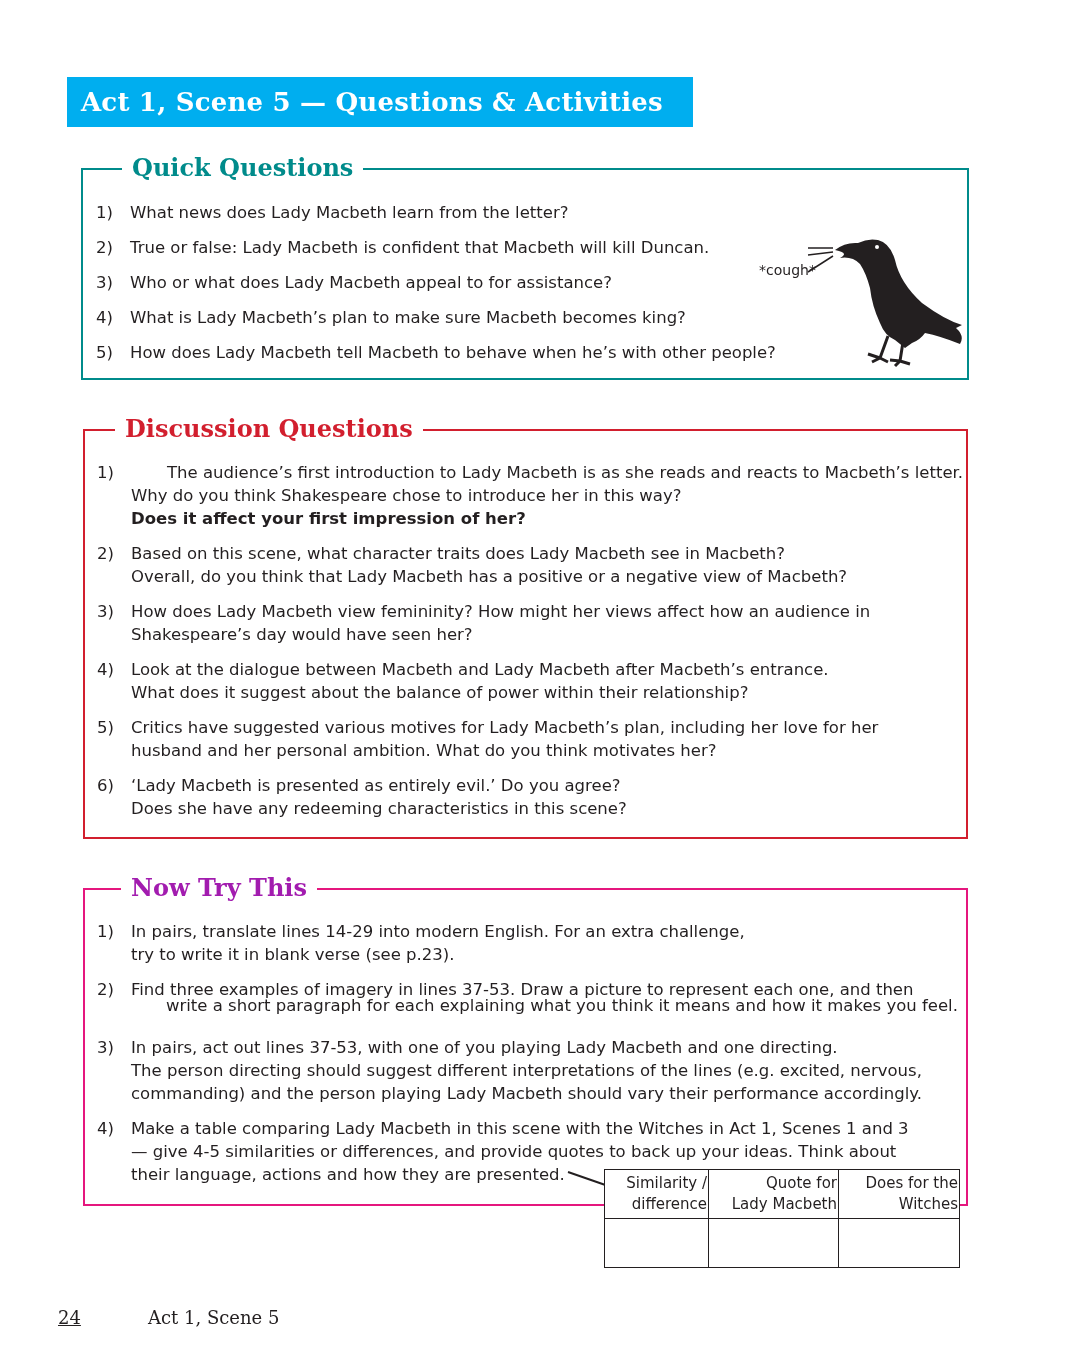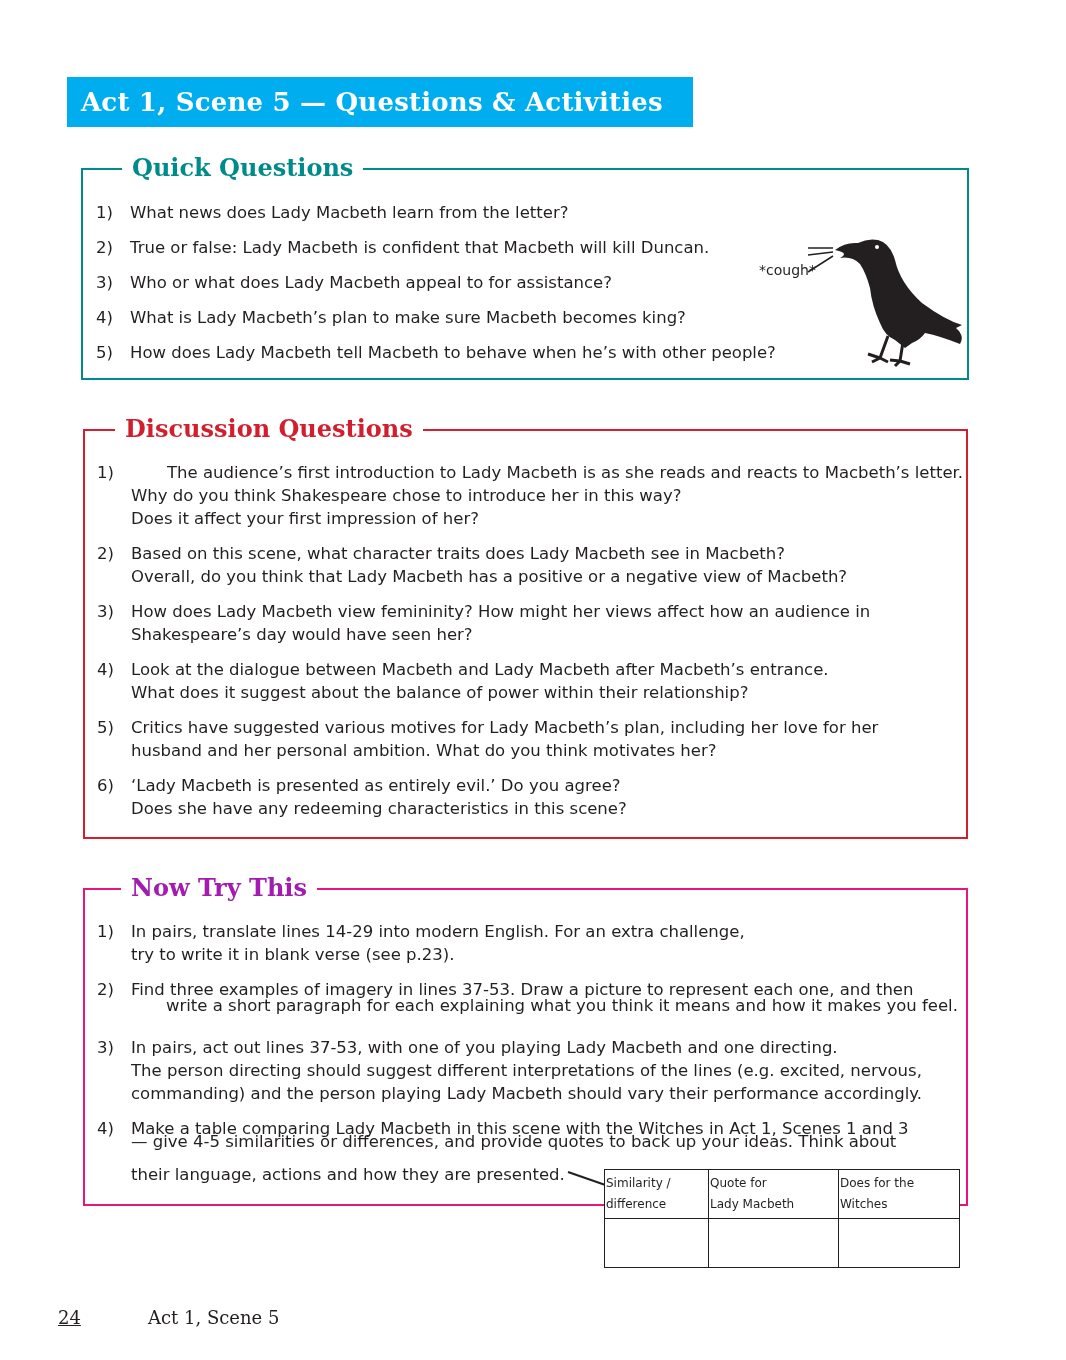--- a/index.html
+++ b/index.html
@@ -13,21 +13,21 @@
          font-weight:bold; font-size:24px; line-height:30px; }
   .q { position:absolute; font-size:16.5px; line-height:23px; }
   .q .num { position:absolute; left:0; top:0; }
   .q .txt { position:absolute; left:34px; top:0; white-space:nowrap; }
   .quick { border-color:#008b8b; left:81px; top:168px; width:888px; height:212px; }
   .disc  { border-color:#d21f2e; left:83px; top:429px; width:885px; height:410px; }
   .ntt   { border-color:#e5177e; left:83px; top:888px; width:885px; height:318px; }
   .cough { position:absolute; left:759px; top:262px; font-size:14px; }
   .raven { position:absolute; left:800px; top:228px; }
   table.qt { position:absolute; left:604px; top:1169px; border-collapse:collapse; background:#fff; }
-  table.qt td { border:1.5px solid #231f20; text-align:left; font-size:12px; line-height:21px; vertical-align:middle; }
+  table.qt td { border:1.5px solid #231f20; text-align:right; font-size:15px; line-height:21px; vertical-align:middle; }
   .footer { position:absolute; top:1307px; font-family:"DejaVu Serif", serif; font-size:18px; }
 </style>
 </head>
 <body>
 
 <div class="title-banner">Act 1, Scene 5 — Questions &amp; Activities</div>
 
 <div class="box quick"></div>
 <div class="box-heading" style="left:122px; top:153px; color:#008b8b;">Quick Questions</div>
 <div id="quick-list">
@@ -63,21 +63,21 @@
   <path d="M103,114 L100,133 M100,133 L90,132 M100,133 L95,138 M100,133 L110,136" stroke="#231f20" stroke-width="3" fill="none"></path>
 </svg>
 
 <div class="box disc"></div>
 <div class="box-heading" style="left:115px; top:414px; color:#d21f2e;">Discussion Questions</div>
 <div id="disc-list">
     <div class="q" style="left: 97px; top: 461px; height: 69px; width: 850px;">
       <span class="num">1)</span>
       <span class="txt" style="top: 0px; margin-left: 36px;">The audience’s first introduction to Lady Macbeth is as she reads and reacts to Macbeth’s letter.</span>
       <span class="txt" style="top: 23px;">Why do you think Shakespeare chose to introduce her in this way?</span>
-      <span class="txt" style="top: 46px;">Does it affect your first impression of her?</span>
+      <span class="txt" style="top: 46px; font-weight: bold;">Does it affect your first impression of her?</span>
     </div>
     <div class="q" style="left: 97px; top: 542px; height: 46px; width: 850px;">
       <span class="num">2)</span>
       <span class="txt" style="top: 0px;">Based on this scene, what character traits does Lady Macbeth see in Macbeth?</span>
       <span class="txt" style="top: 23px;">Overall, do you think that Lady Macbeth has a positive or a negative view of Macbeth?</span>
     </div>
     <div class="q" style="left: 97px; top: 600px; height: 46px; width: 850px;">
       <span class="num">3)</span>
       <span class="txt" style="top: 0px;">How does Lady Macbeth view femininity?  How might her views affect how an audience in</span>
       <span class="txt" style="top: 23px;">Shakespeare’s day would have seen her?</span>
@@ -114,21 +114,21 @@
     </div>
     <div class="q" style="left: 97px; top: 1036px; height: 69px; width: 850px;">
       <span class="num">3)</span>
       <span class="txt" style="top: 0px;">In pairs, act out lines 37-53, with one of you playing Lady Macbeth and one directing.</span>
       <span class="txt" style="top: 23px;">The person directing should suggest different interpretations of the lines (e.g. excited, nervous,</span>
       <span class="txt" style="top: 46px;">commanding) and the person playing Lady Macbeth should vary their performance accordingly.</span>
     </div>
     <div class="q" style="left: 97px; top: 1117px; height: 69px; width: 850px;">
       <span class="num">4)</span>
       <span class="txt" style="top: 0px;">Make a table comparing Lady Macbeth in this scene with the Witches in Act 1, Scenes 1 and 3</span>
-      <span class="txt" style="top: 13px;">— give 4-5 similarities or differences, and provide quotes to back up your ideas.  Think about</span>
+      <span class="txt" style="top: 23px;">— give 4-5 similarities or differences, and provide quotes to back up your ideas.  Think about</span>
       <span class="txt" style="top: 46px;">their language, actions and how they are presented.</span>
     </div>
   </div>
 
 <svg style="position:absolute; left:566px; top:1168px;" width="60" height="30">
   <line x1="2" y1="4" x2="48" y2="20" stroke="#231f20" stroke-width="2"></line>
   <polygon points="52,22 40,22 45,14" fill="#231f20"></polygon>
 </svg>
 <table class="qt">
   <tbody>

